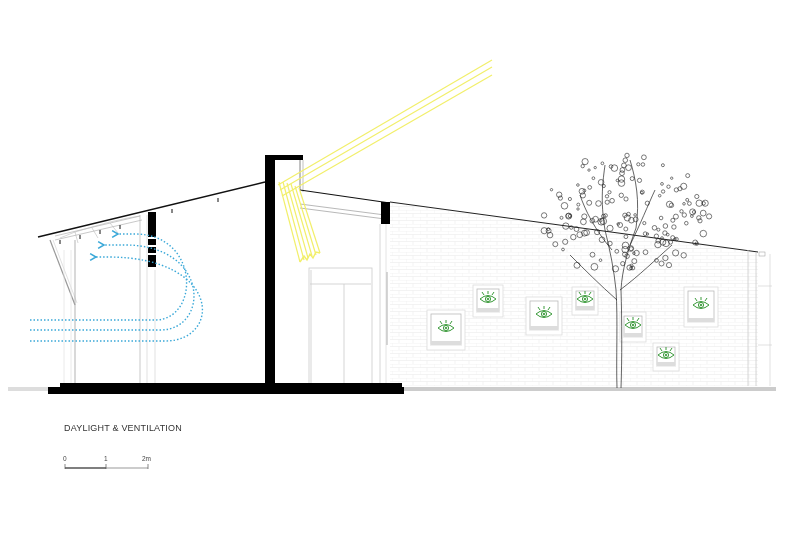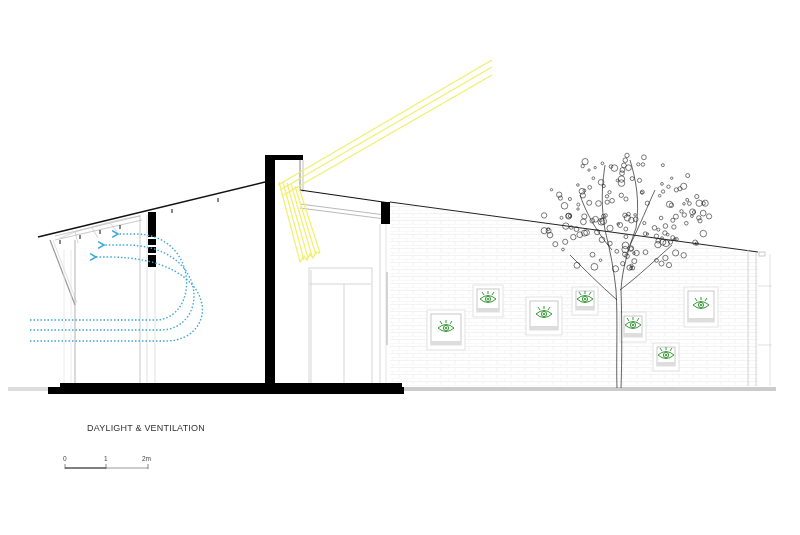--- a/index.html
+++ b/index.html
@@ -1,18 +1,18 @@
 <!DOCTYPE html>
 <html><head>
 <meta charset="utf-8">
 <style>
   html, body { margin: 0; padding: 0; background: #ffffff; }
   body { width: 800px; height: 535px; position: relative; overflow: hidden; font-family: "Liberation Sans", sans-serif; }
   #drawing { position: absolute; left: 0; top: 0; width: 800px; height: 535px; }
-  .title { position: absolute; left: 64px; top: 423px; font-size: 9px; letter-spacing: 0.2px; color: #333; font-family: "Liberation Sans", sans-serif; margin-left: 23px; }
+  .title { position: absolute; left: 64px; top: 423px; font-size: 9px; letter-spacing: 0.2px; color: #333; font-family: "Liberation Sans", sans-serif; }
   .scale-label { position: absolute; top: 455px; font-size: 6.5px; color: #444; font-family: "Liberation Sans", sans-serif; }
 </style>
 </head>
 <body>
 
 <svg id="drawing" viewBox="0 0 800 535" xmlns="http://www.w3.org/2000/svg">
   <defs>
     <pattern id="brick" width="14" height="7" patternUnits="userSpaceOnUse">
       <rect width="14" height="7" fill="#ffffff"></rect>
       <line x1="0" y1="0" x2="14" y2="0" stroke="#ebebeb" stroke-width="0.6"></line>

